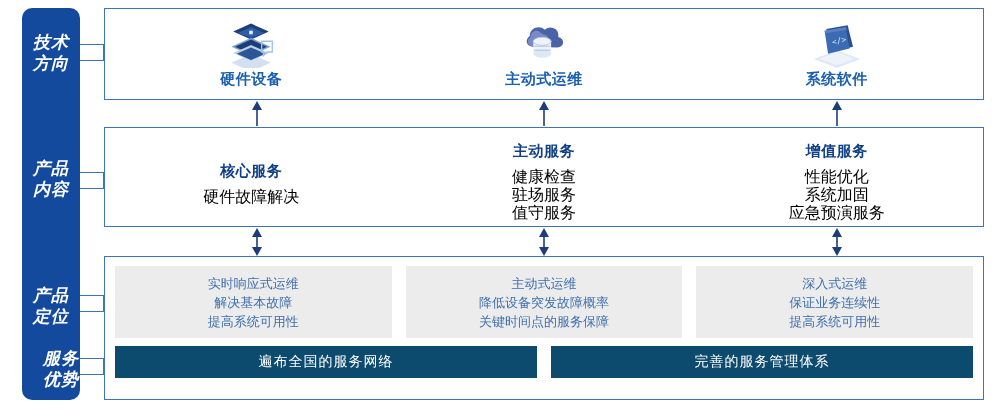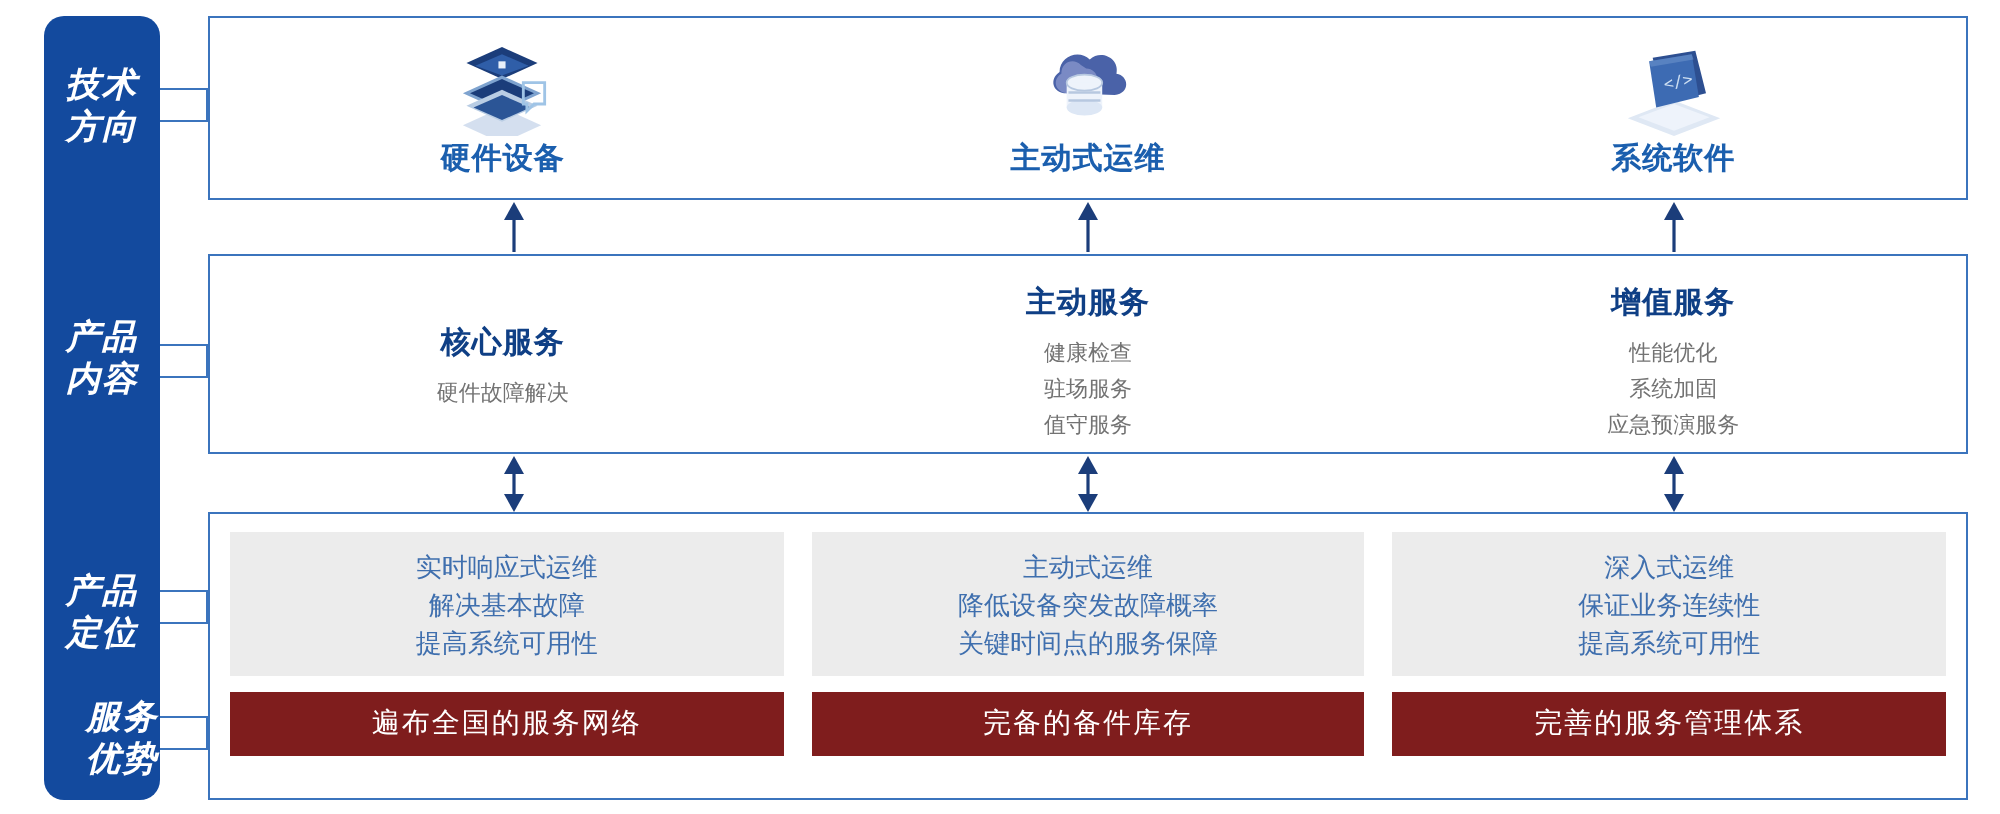--- a/index.html
+++ b/index.html
@@ -90,22 +90,22 @@
   
   .content-col { justify-content: flex-start; padding-top: 14px; }
   .content-title {
     font-size: 15px;
     font-weight: bold;
     color: #0f3f85;
     margin-bottom: 7px;
     letter-spacing: 0.5px;
   }
   .content-item {
-    font-size: 11px;
-    color: #737373;
+    font-size: 16px;
+    color: #000000;
     line-height: 18px;
   }
   
   .content-col.shift { padding-top: 34px; }
 
   
   .bottom-inner {
     position: absolute;
     left: 0; top: 0; right: 0; bottom: 0;
     display: flex;
@@ -127,21 +127,21 @@
     align-items: center;
     justify-content: center;
   }
   .grey-line {
     font-size: 13px;
     color: #3f6fae;
     line-height: 19px;
   }
   .blue-box {
     flex: 1;
-    background: #7f1d1d;
+    background: #0c4a6e;
     height: 32px;
     display: flex;
     align-items: center;
     justify-content: center;
     color: #ffffff;
     font-size: 14px;
     letter-spacing: 1px;
   }
 
   
@@ -313,20 +313,19 @@
         </div>
         <div class="grey-box">
           <div class="grey-line">深入式运维</div>
           <div class="grey-line">保证业务连续性</div>
           <div class="grey-line">提高系统可用性</div>
         </div>
       </div>
 
       <div class="blue-row">
         <div class="blue-box">遍布全国的服务网络</div>
-        <div class="blue-box">完备的备件库存</div>
         <div class="blue-box">完善的服务管理体系</div>
       </div>
 
     </div>
   </div>
 
 </div>
 
 </body></html>

